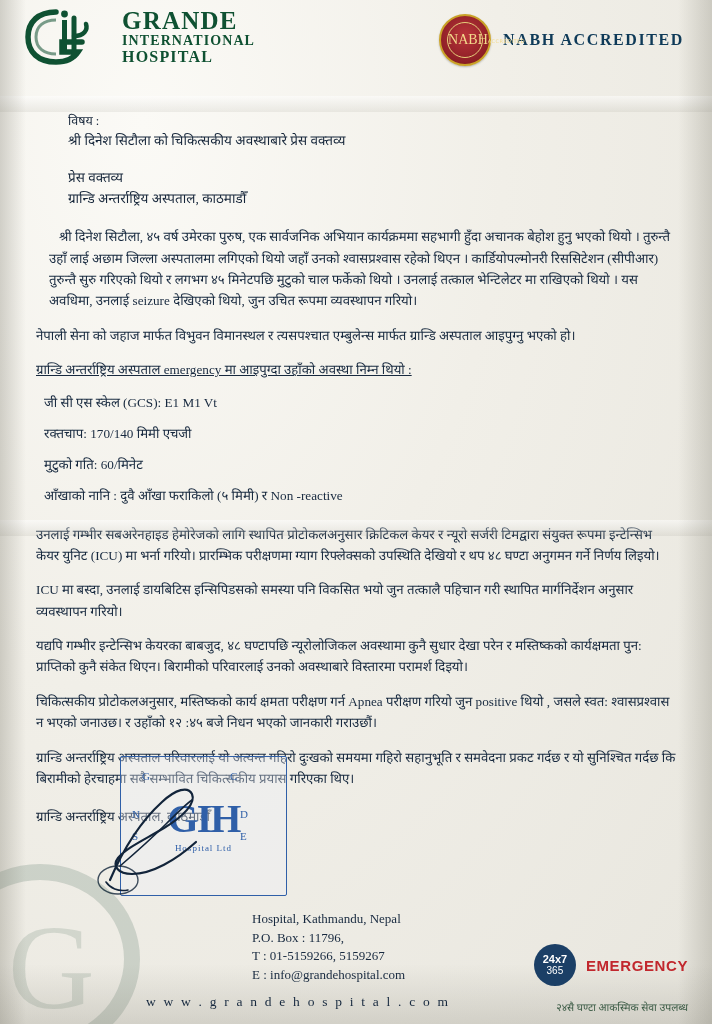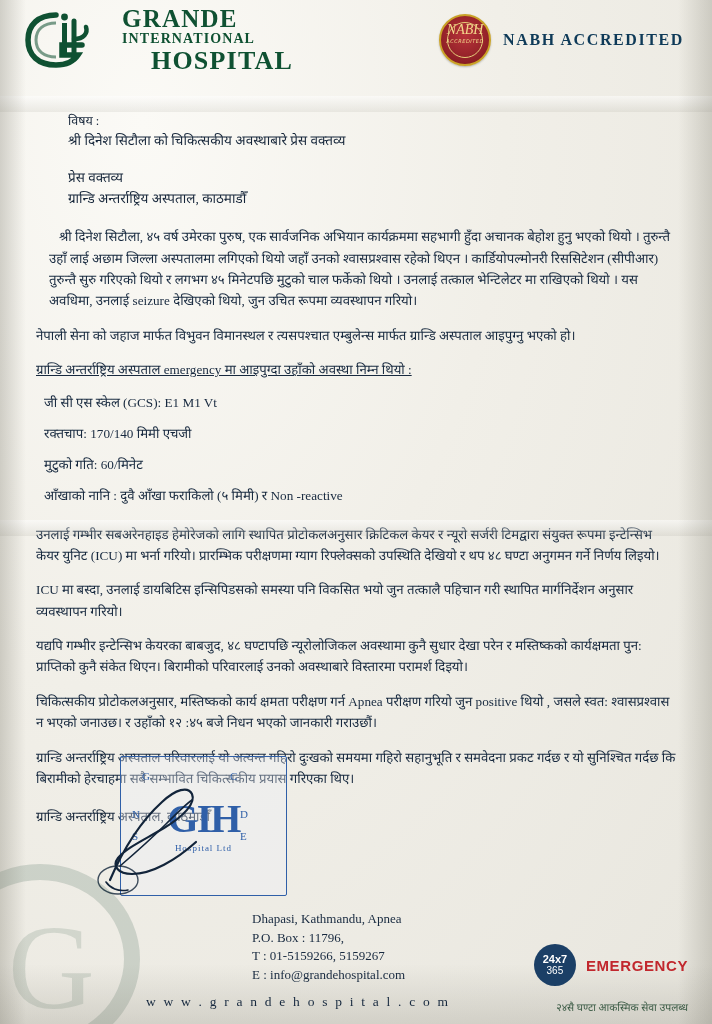--- a/index.html
+++ b/index.html
@@ -68,21 +68,21 @@
   }
   .logo-text {
     color: #0f5132;
     line-height: 1.05;
     font-family: "Liberation Serif", serif;
     font-weight: bold;
     letter-spacing: 0.5px;
   }
   .logo-text .l1 { font-size: 25px; letter-spacing: 1.2px; }
   .logo-text .l2 { font-size: 14px; letter-spacing: 1.1px; }
-  .logo-text .l3 { font-size: 26px; letter-spacing: 1.2px; margin-left: 29px; }
+  .logo-text .l3 { font-size: 16px; letter-spacing: 1.2px; }
 
   .nabh-block {
     position: absolute;
     right: 28px;
     top: 14px;
     display: flex;
     align-items: center;
     gap: 12px;
   }
   .nabh-seal {
@@ -95,24 +95,22 @@
     display: flex;
     align-items: center;
     justify-content: center;
     box-shadow: 0 1px 2px rgba(0,0,0,0.25);
   }
   .nabh-seal .inner {
     width: 34px; height: 34px;
     border-radius: 50%;
     border: 1px solid #e6cf7a;
     display: flex;
-    flex-direction: column;
     align-items: center;
     justify-content: flex-start;
-    font-style: italic;
   }
   .nabh-seal .glyph {
     color: #f3d98b;
     font-size: 14px;
     font-family: "Liberation Serif", serif;
     line-height: 1;
   }
   .nabh-seal .sub {
     color: #f3d98b;
     font-size: 5px;
@@ -403,21 +401,21 @@
   <div class="watermark-letter">G</div>
 
   <div class="crease" style="top:96px;"></div>
   <div class="crease" style="top:520px;"></div>
   <div class="shade-left"></div>
   <div class="shade-right"></div>
   <div class="shade-bottom"></div>
 
   <div class="footer">
     <div class="addr">
-      <div>Dhapasi, Kathmandu, Apnea</div>
+      <div>Hospital, Kathmandu, Nepal</div>
       <div>P.O. Box : 11796,</div>
       <div>T : 01-5159266, 5159267</div>
       <div>E : info@grandehospital.com</div>
     </div>
 
     <div class="web">w w w . g r a n d e h o s p i t a l . c o m</div>
 
     <div class="emerg">
       <div class="emerg-badge">
         <div class="t">24x7</div>

